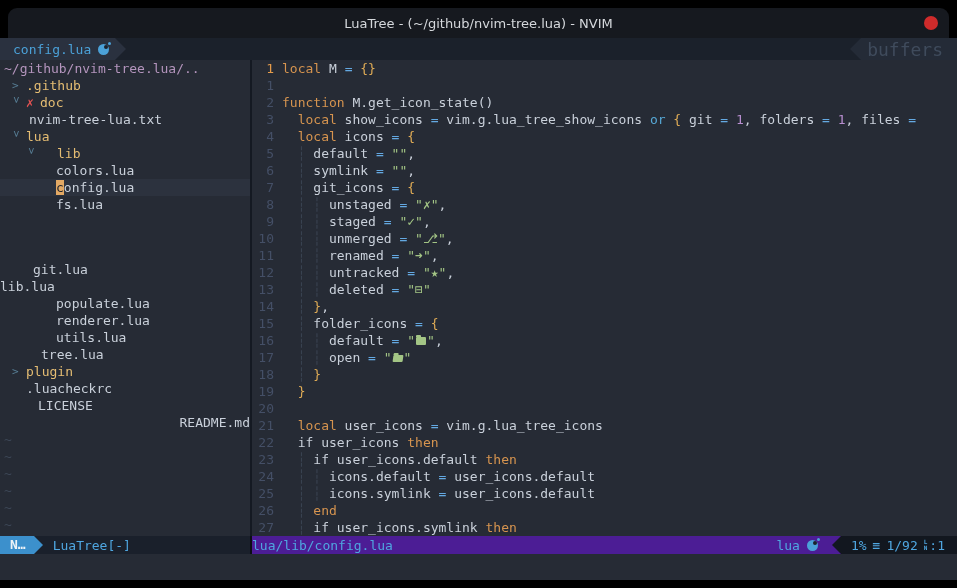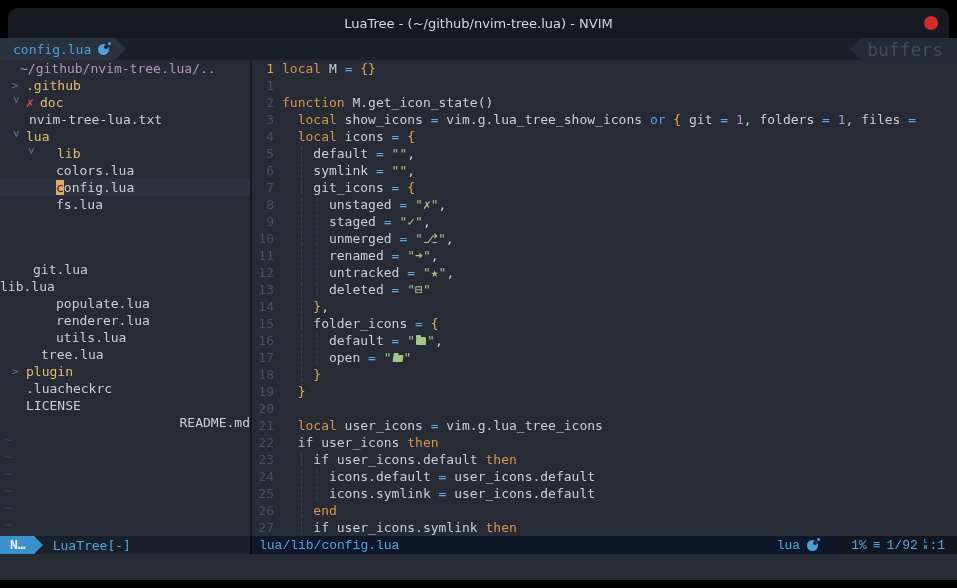--- a/index.html
+++ b/index.html
@@ -83,22 +83,22 @@
   
   #statusline { position:absolute; left:0; top:536px; width:957px; height:18px;
                 display:flex; font-size:13px; }
   #sl-tree { width:250px; background:#1a202b; display:flex; align-items:center; }
   #sl-mode { background:#3c90cc; color:#eef3f7; height:18px; line-height:18px;
              padding:0 8px 0 10px; font-weight:bold; }
   .pl-mode-right { width:0; height:0; border-top:9px solid transparent;
                    border-bottom:9px solid transparent; border-left:9px solid #3c90cc; }
   #sl-treefile { color:#4fa6e0; margin-left:10px; }
   #sl-gap { width:2px; background:#0b0e13; }
-  #sl-main { flex:1; background:#0f172a; display:flex; align-items:center;
-             padding-left:7px;font-family:Liberation Mono, monospace; }
+  #sl-main { flex:1; background:#4c1d95; display:flex; align-items:center;
+             padding-left:0; }
   #sl-path { color:#4fa6e0; }
   #sl-right { margin-left:auto; display:flex; align-items:center; height:18px; }
   #sl-ft { color:#4fa6e0; margin-right:7px; }
   #sl-right .lua-moon { margin-right:14px; }
   .pl-dark-left { width:0; height:0; border-top:9px solid transparent;
                   border-bottom:9px solid transparent; border-right:9px solid #12171f; }
   #sl-darkseg { background:#12171f; height:18px; display:flex; align-items:center;
                 gap:6px; padding:0 12px 0 10px; color:#4fa6e0; }
   #sl-burger { color:#4fa6e0; }
   .ln-ico { display:inline-flex; flex-direction:column; font-size:6px; line-height:6px;
@@ -126,38 +126,38 @@
     <span class="pl-tab-right"></span>
     <div id="tab-spacer"></div>
     <span class="pl-buf-left"></span>
     <div id="buffers-seg">
       <span id="buffers-label">buffers</span>
     </div>
   </div>
 
   <div id="main">
     <div id="tree-pane">
-        <div class="t-row" style="padding-left: 20px;"><span class="lab root">~/github/nvim-tree.lua/..</span></div>
+        <div class="t-row" style="padding-left: 4px;"><span class="lab root">~/github/nvim-tree.lua/..</span></div>
         <div class="t-row" style="padding-left: 12px;"><span class="chev">&gt;</span><span class="lab folder">.github</span></div>
         <div class="t-row" style="padding-left: 12px;"><span class="chev down">&gt;</span><span class="gitx">✗</span><span class="lab folder">doc</span></div>
         <div class="t-row" style="padding-left: 29px;"><span class="lab file">nvim-tree-lua.txt</span></div>
         <div class="t-row" style="padding-left: 12px;"><span class="chev down">&gt;</span><span class="lab folder">lua</span></div>
         <div class="t-row" style="padding-left: 27px; gap: 16px;"><span class="chev down">&gt;</span><span class="lab folder">lib</span></div>
         <div class="t-row" style="padding-left: 56px;"><span class="lab file">colors.lua</span></div>
         <div class="t-row cursorline" style="padding-left: 56px;"><span class="lab file"><span class="cursor">c</span>onfig.lua</span></div>
         <div class="t-row" style="padding-left: 56px;"><span class="lab file">fs.lua</span></div>
         <div class="t-row" style="padding-left: 33px; margin-top: 48px;"><span class="lab file">git.lua</span></div>
         <div class="t-row" style=""><span class="lab file">lib.lua</span></div>
         <div class="t-row" style="padding-left: 56px;"><span class="lab file">populate.lua</span></div>
         <div class="t-row" style="padding-left: 56px;"><span class="lab file">renderer.lua</span></div>
         <div class="t-row" style="padding-left: 56px;"><span class="lab file">utils.lua</span></div>
         <div class="t-row" style="padding-left: 41px;"><span class="lab file">tree.lua</span></div>
         <div class="t-row" style="padding-left: 12px;"><span class="chev">&gt;</span><span class="lab folder">plugin</span></div>
         <div class="t-row" style="padding-left: 26px;"><span class="lab file">.luacheckrc</span></div>
-        <div class="t-row" style="padding-left: 26px;"><span class="lab file">LICENSE</span></div>
+        <div class="t-row" style="padding-left: 38px;"><span class="lab file">LICENSE</span></div>
         <div class="t-row" style="padding-left: 26px; justify-content: flex-end;"><span class="lab file">README.md</span></div>
         <div class="t-row" style="padding-left: 4px;"><span class="lab fill">~</span></div>
         <div class="t-row" style="padding-left: 4px;"><span class="lab fill">~</span></div>
         <div class="t-row" style="padding-left: 4px;"><span class="lab fill">~</span></div>
         <div class="t-row" style="padding-left: 4px;"><span class="lab fill">~</span></div>
         <div class="t-row" style="padding-left: 4px;"><span class="lab fill">~</span></div>
         <div class="t-row" style="padding-left: 4px;"><span class="lab fill">~</span></div>
         <div class="t-row" style="padding-left: 4px;"><span class="lab fill">~</span></div>
         <div class="t-row" style="padding-left: 4px;"><span class="lab fill">~</span></div>
         <div class="t-row" style="padding-left: 4px;"><span class="lab fill">~</span></div>

